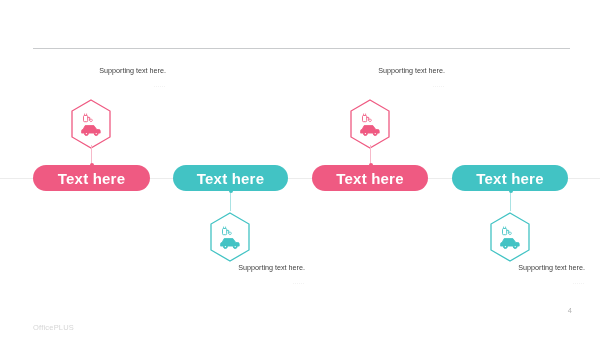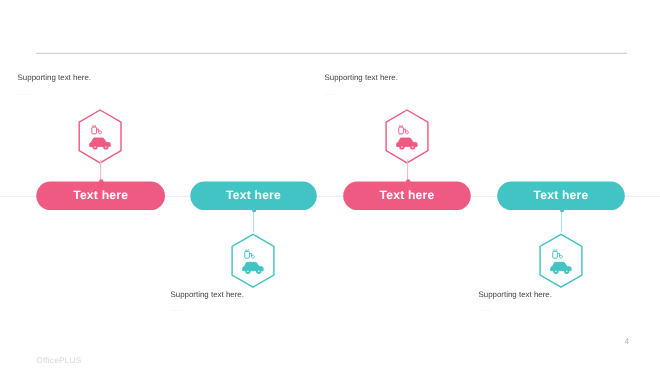--- a/index.html
+++ b/index.html
@@ -43,21 +43,21 @@
   
   .pill {
     position: absolute;
     top: 165px;
     height: 26px;
     border-radius: 13px;
     display: flex;
     align-items: center;
     justify-content: center;
     color: #ffffff;
-    font-size: 11px;
+    font-size: 15px;
     font-weight: bold;
     letter-spacing: .2px;
     white-space: nowrap;
   }
   .pill-1 { left: 33px;  width: 117px; background: #ef5a82; }
   .pill-2 { left: 173px; width: 115px; background: #42c3c4; }
   .pill-3 { left: 312px; width: 116px; background: #ef5a82; }
   .pill-4 { left: 452px; width: 116px; background: #42c3c4; }
 
   
@@ -97,21 +97,21 @@
 
   .hex-a { left: 68px;  top: 98px;  }
   .hex-b { left: 207px; top: 211px; }
   .hex-c { left: 347px; top: 98px;  }
   .hex-d { left: 487px; top: 211px; }
 
   
   .support {
     position: absolute;
     width: 150px;
-    text-align: left;
+    text-align: right;
   }
   .support .headline {
     font-size: 7.2px;
     color: #3f3f3f;
     line-height: 1.35;
     white-space: nowrap;
   }
   .support .subline {
     margin-top: 6px;
     font-size: 5px;

